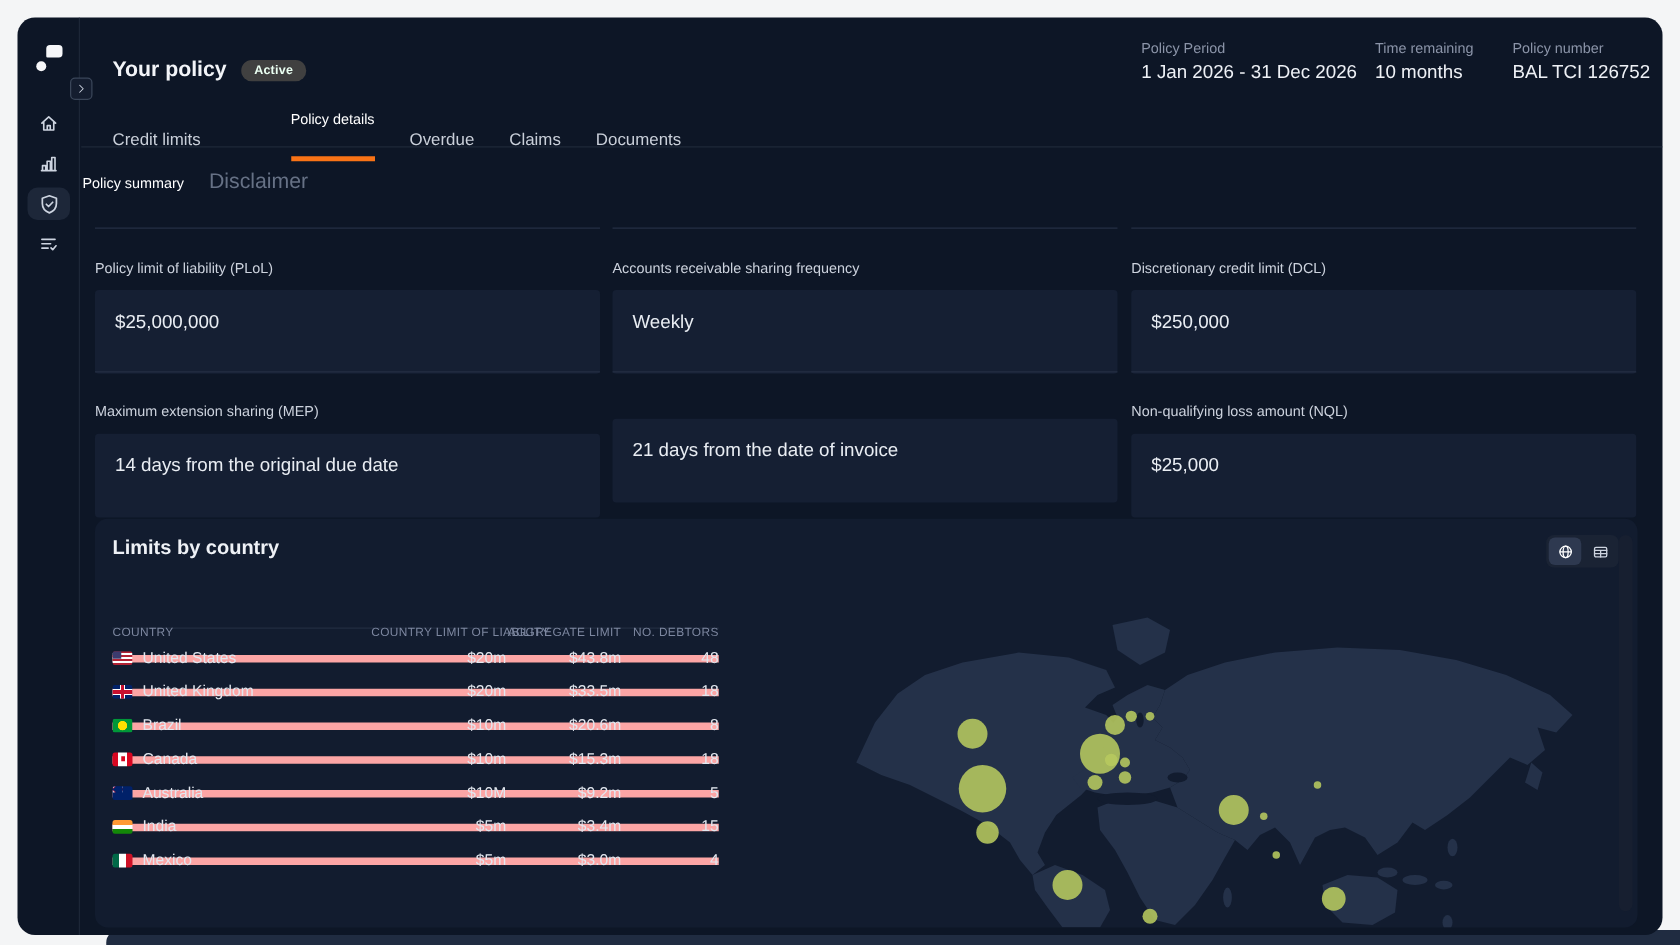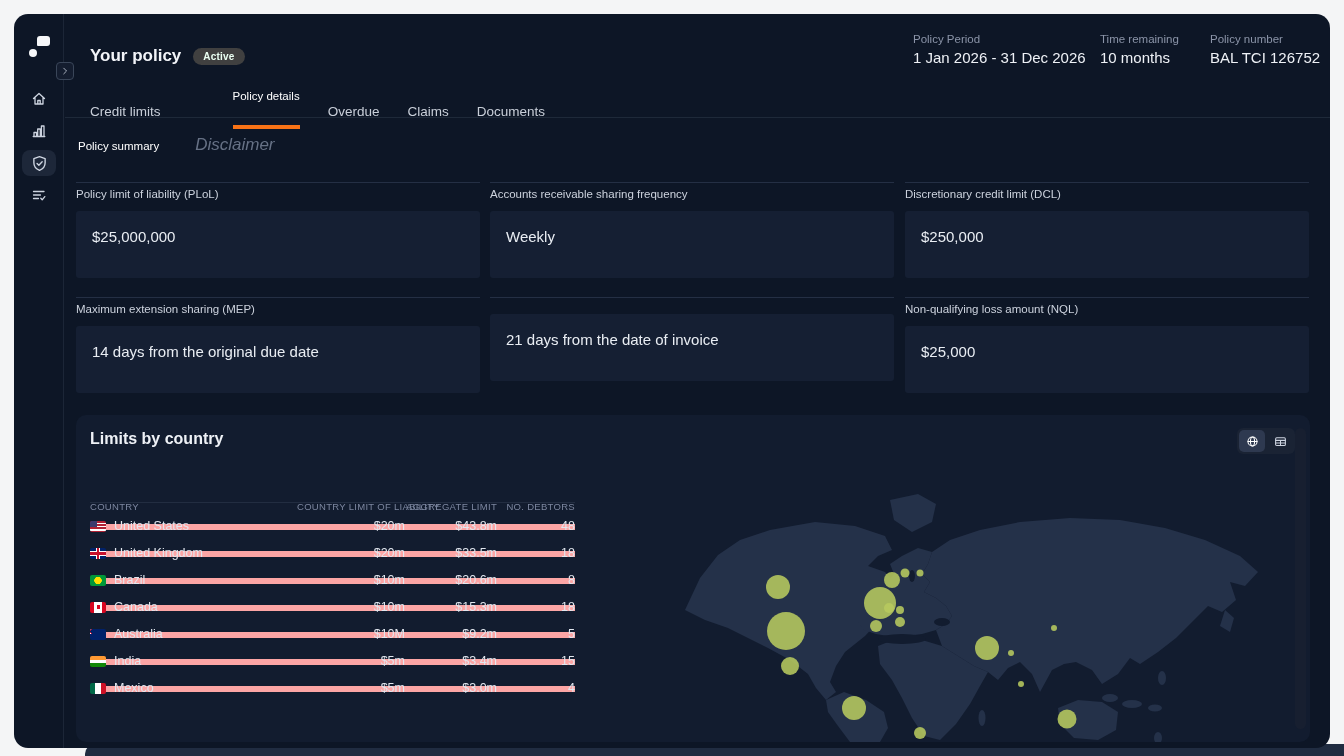--- a/index.html
+++ b/index.html
@@ -37,26 +37,26 @@
   .meta .m-label { font-size:11.5px; color:#8b94a8; margin-bottom:4px; }
   .meta .m-value { font-size:15px; color:#eef1f6; }
   .meta-1 { left:899px; } .meta-2 { left:1086px; } .meta-3 { left:1196px; }
 
   
   .tabbar { position:absolute; left:76px; top:76px; display:flex; align-items:flex-end; gap:28px; }
   .tab { font-size:13.5px; color:#c9cfd9; padding-bottom:10px; cursor:pointer; }
   .tab.active { font-size:11.5px; color:#ffffff; border-bottom:4px solid #f97316; padding-bottom:23px;margin-left:44px; }
   .tab-divider { position:absolute; left:51px; top:103px; width:1265px; height:1px; background:#1e2939; }
 
-  .subtabs { position:absolute; left:64px; top:121px; display:flex; align-items:baseline; gap:36px; }
+  .subtabs { position:absolute; left:52px; top:121px; display:flex; align-items:baseline; gap:20px; }
   .subtab-active { font-size:11.5px; color:#ffffff; cursor:pointer; }
-  .subtab-inactive { font-size:17px; color:#667185; cursor:pointer;font-style:italic; }
-
-  
-  .card { position:absolute; width:404px; border-top:1px solid #242f44; padding-top:5px; }
+  .subtab-inactive { font-size:17px; color:#667185; cursor:pointer; }
+
+  
+  .card { position:absolute; width:404px; border-top:1px solid #242f44; padding-top:26px; }
   .card .c-label { font-size:11.5px; color:#ccd2dd; }
   .card .c-box { margin-top:11px; height:67px; background:#151f33; border-radius:3px;
                  padding:17px 16px; font-size:15px; color:#e9edf3; }
   .card-r1 { top:168px; } .card-r2 { top:283px; }
   .card-c1 { left:62px; } .card-c2 { left:476px; } .card-c3 { left:891px; }
 
   
   .panel { position:absolute; left:62px; top:401px; width:1234px; height:327px;
            background:#121c2f; border-radius:10px; overflow:hidden; }
   .panel-title { position:absolute; left:14px; top:15px; font-size:16px; font-weight:bold; color:#eef1f6; }

